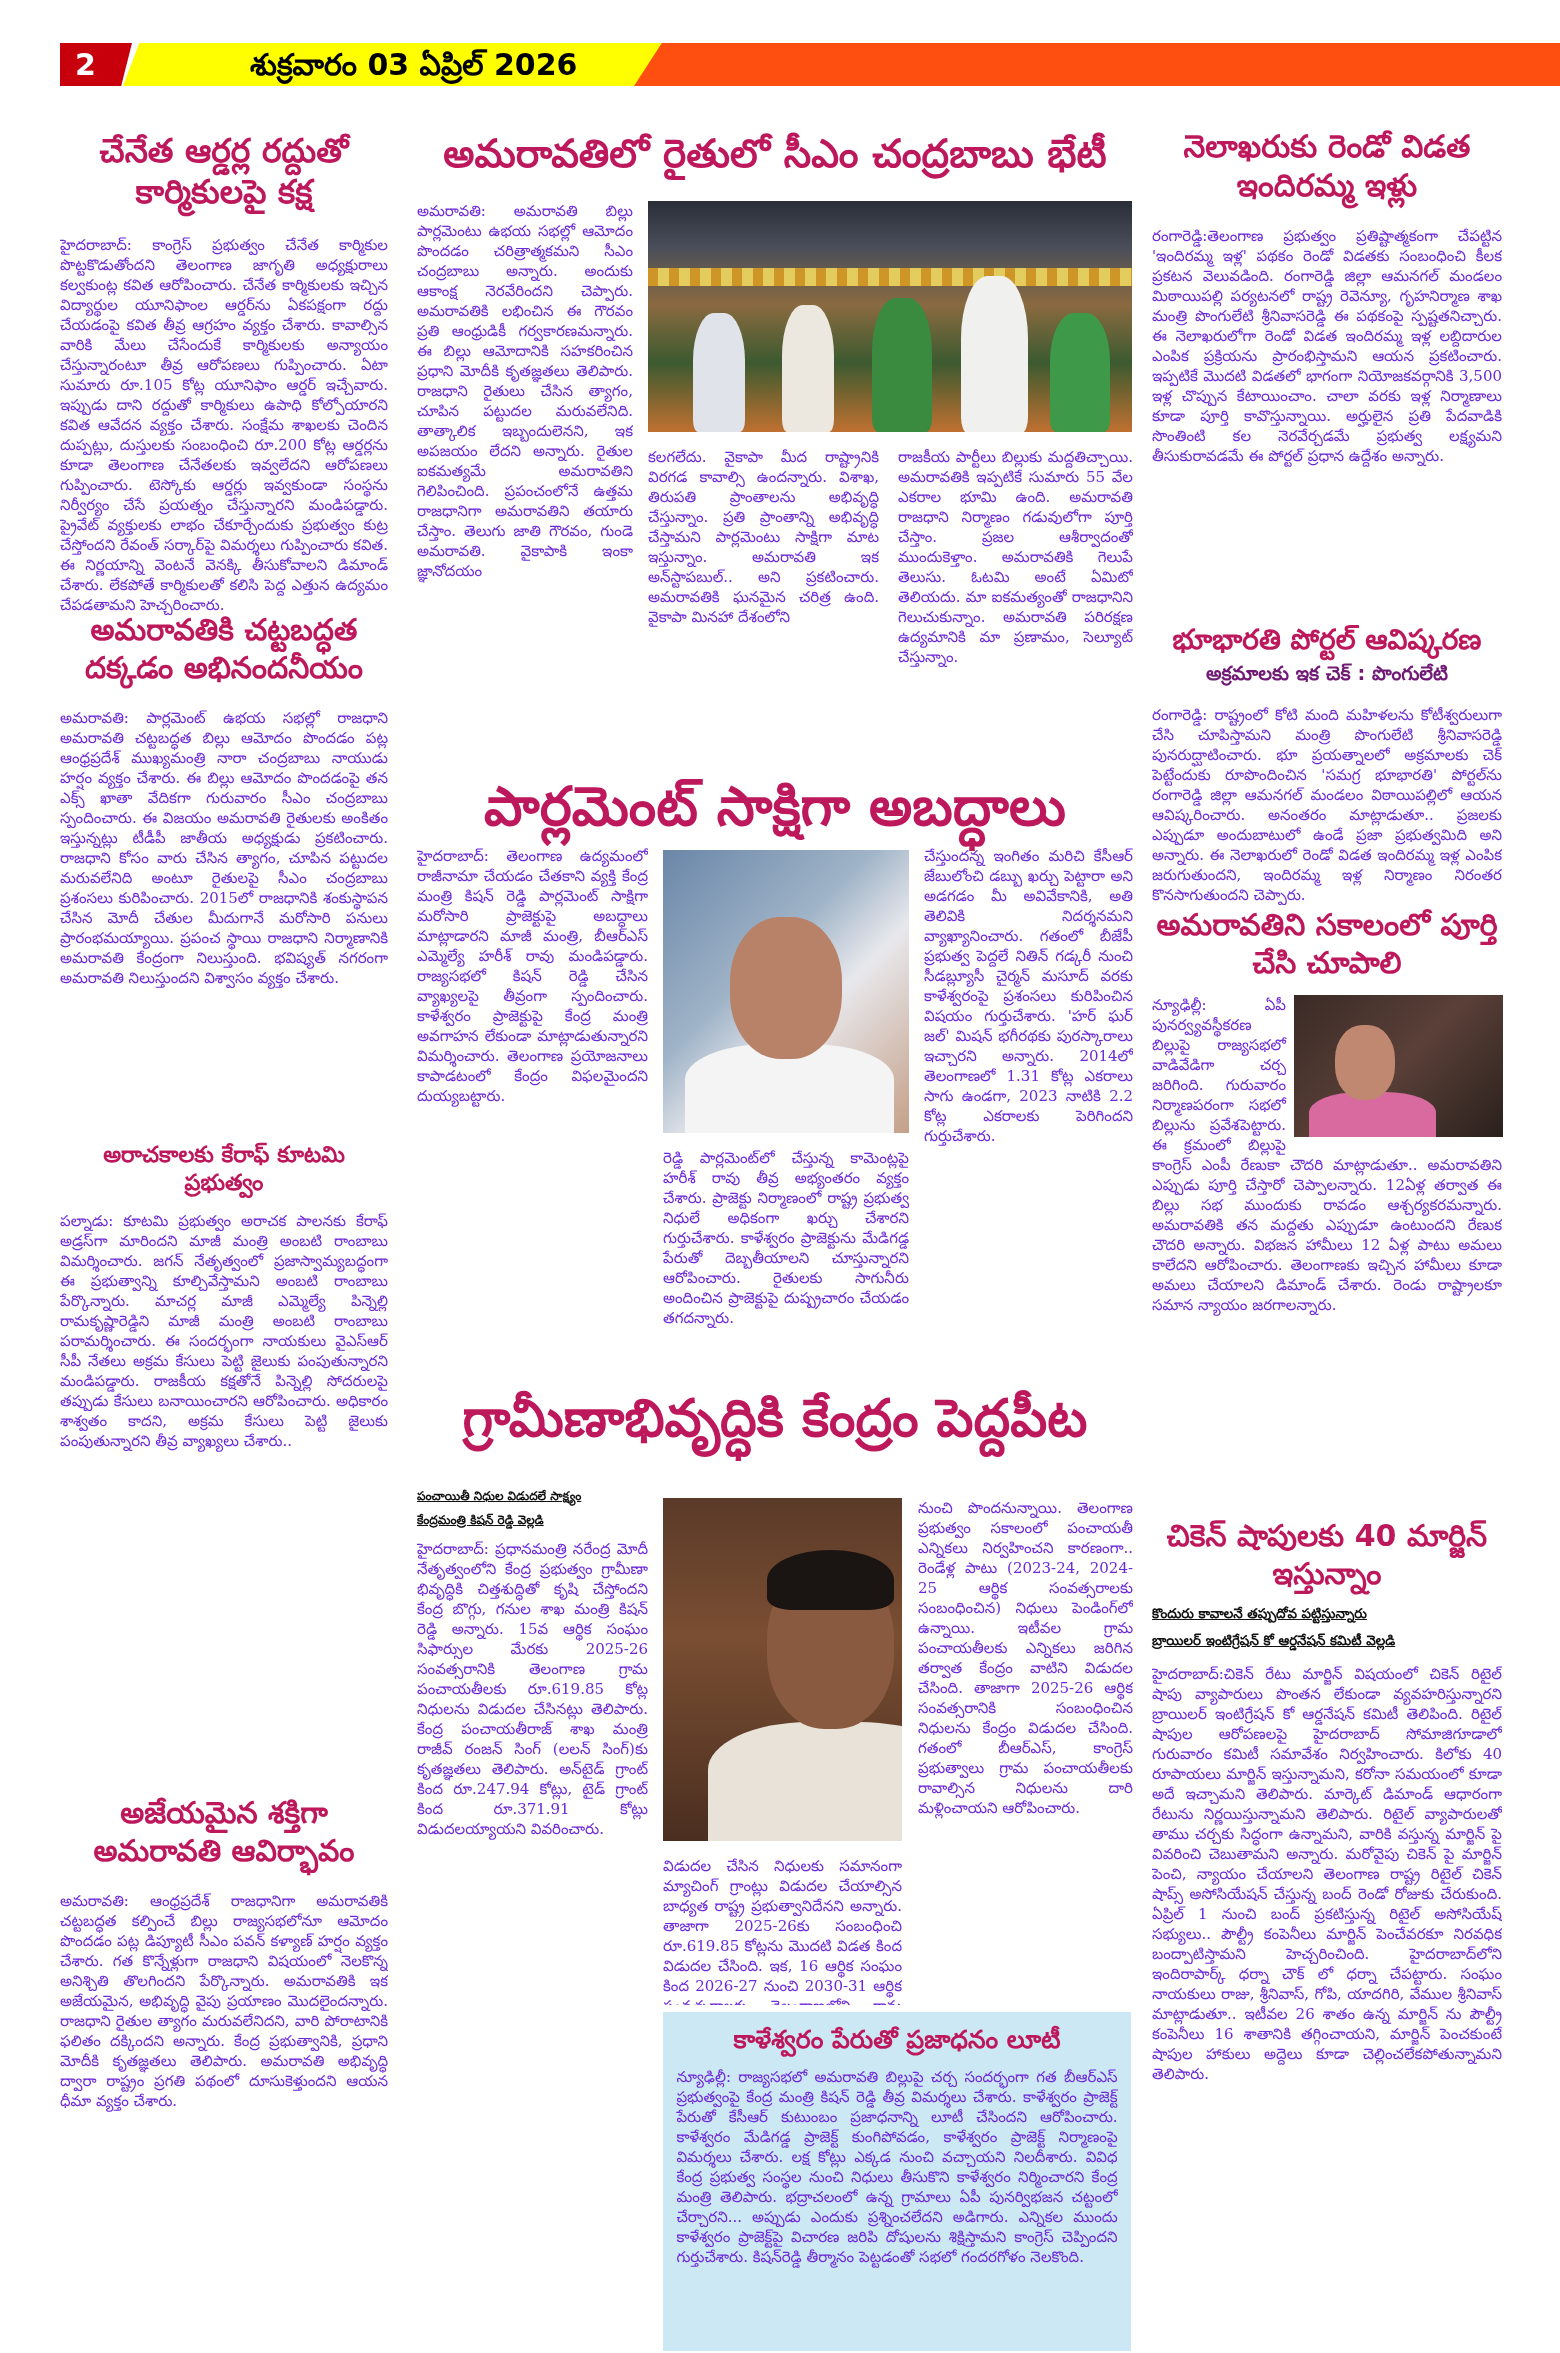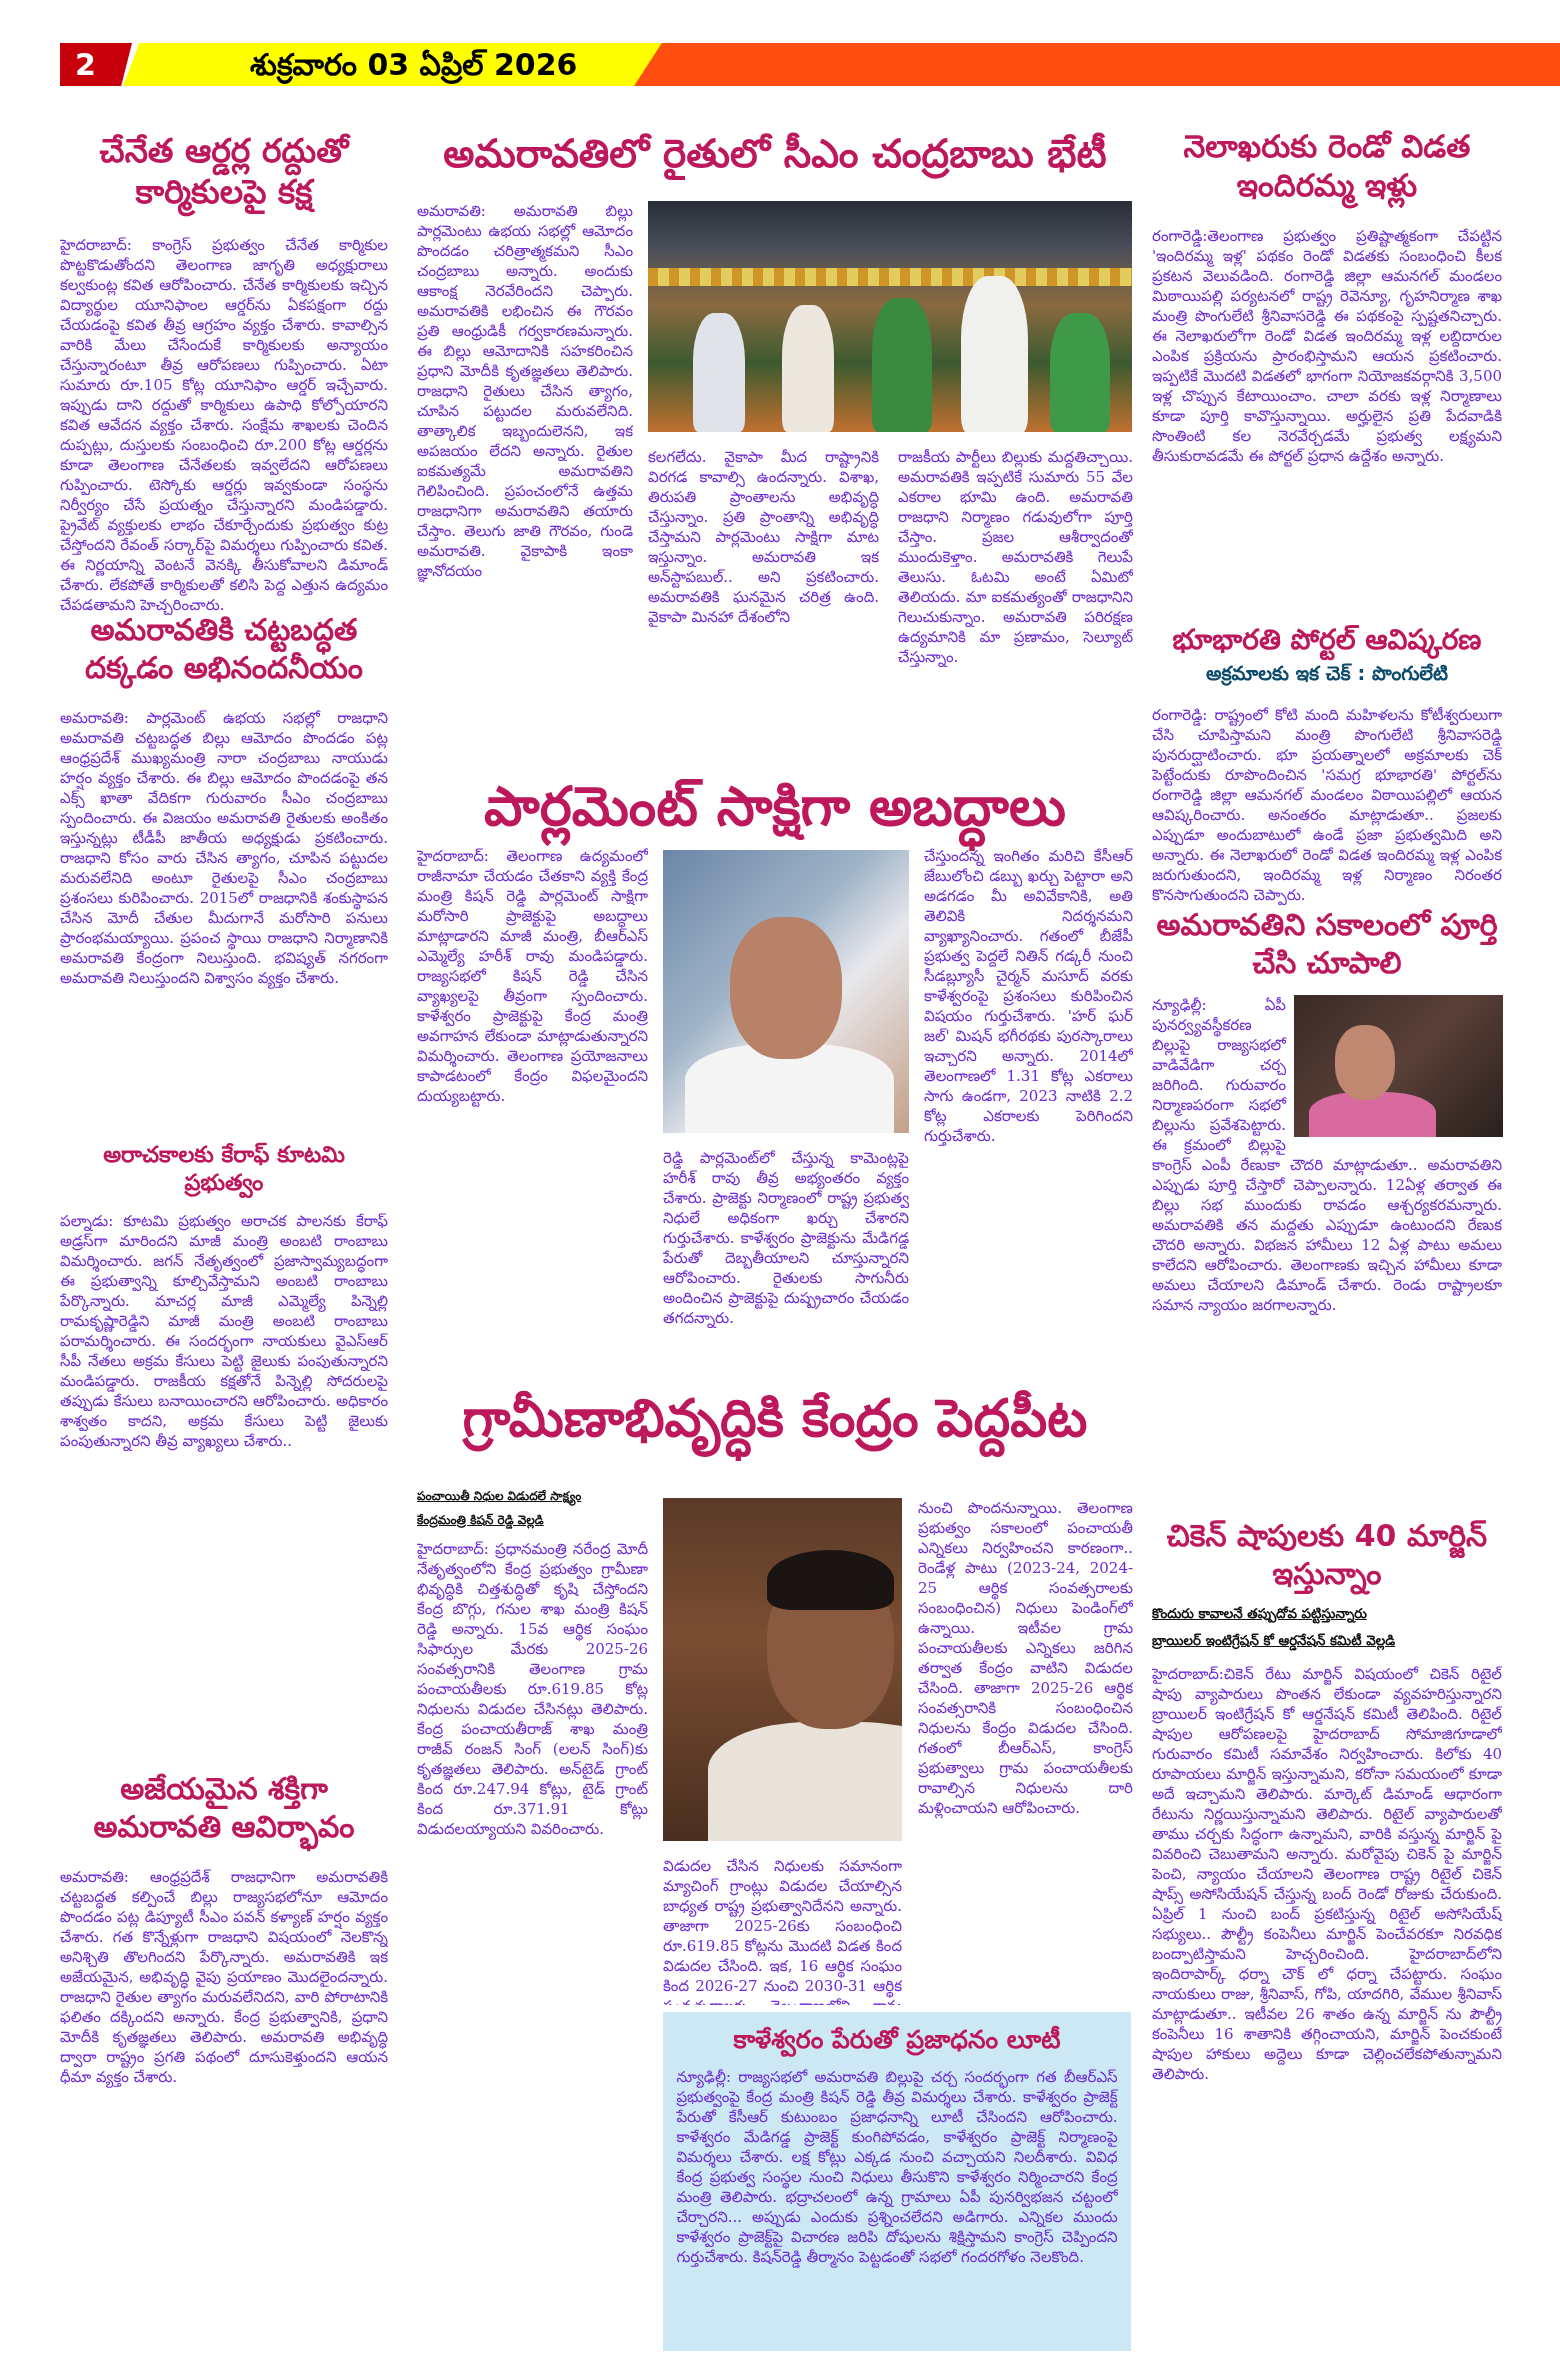--- a/index.html
+++ b/index.html
@@ -12,21 +12,21 @@
             font-size: 30px; padding-left: 15px; line-height: 43px; }
   .mh-date { position: absolute; left: 63px; top: 0; width: 544px; height: 43px; background: #ffff00;
              clip-path: polygon(3% 0, 100% 0, 97% 100%, 0 100%); font-weight: bold; font-size: 30px;
              padding-left: 127px; line-height: 43px; color: #000; }
   .mh-orange { position: absolute; left: 574px; top: 0; width: 927px; height: 43px; background: #ff4f10;
                clip-path: polygon(3% 0, 100% 0, 100% 100%, 0 100%); }
 
   .art { position: absolute; }
   .hl { font-family: "DejaVu Sans", sans-serif; font-weight: bold; text-align: center; color: #be185d; line-height: 1.25; }
   .body-text { font-family: "DejaVu Serif", serif; font-size: 15px; line-height: 20px; text-align: justify; color: #6d28d9; }
-  .sub-pink { color: #0c4a6e; font-weight: bold; text-align: center; font-size: 25px; }
+  .sub-pink { color: #701a75; font-weight: bold; text-align: center; font-size: 25px; }
   .sub-ul { font-weight: bold; text-align: left; text-decoration: underline; font-size: 15px; line-height: 27px; }
   .col { position: absolute; }
 
   .photo { position: absolute; overflow: hidden; }
   .ph-ritual { background: linear-gradient(180deg, #2a2e38 0%, #4a4e5a 20%, #8a6a40 45%, #3c5a30 70%, #c07030 100%); }
   .ph-ritual .band { position:absolute; left:0; right:0; top:67px; height:18px;
         background: repeating-linear-gradient(90deg,#e0a020 0 10.4px,#f8e060 10.4px 21px); opacity:.85; }
   .ph-ritual .p { position:absolute; border-radius: 40% 40% 10% 10%; }
   .ph-harish { background: linear-gradient(135deg, #6a86a8 0%, #a0b4c8 40%, #e8e8ec 60%, #c4a088 100%); }
   .ph-harish .face { position:absolute; left:67px; top:67px; width:112px; height:142px; border-radius:45%; background:#b88268; }
@@ -60,21 +60,21 @@
   <div class="hl" style="font-size:30px; padding:0 15px;">అమరావతికి చట్టబద్ధత దక్కడం అభినందనీయం</div>
   <div class="body-text" style="margin-top:22.4px; height:388px; overflow:hidden;">అమరావతి: పార్లమెంట్ ఉభయ సభల్లో రాజధాని అమరావతి చట్టబద్ధత బిల్లు ఆమోదం పొందడం పట్ల ఆంధ్రప్రదేశ్ ముఖ్యమంత్రి నారా చంద్రబాబు నాయుడు హర్షం వ్యక్తం చేశారు. ఈ బిల్లు ఆమోదం పొందడంపై తన ఎక్స్ ఖాతా వేదికగా గురువారం సీఎం చంద్రబాబు స్పందించారు. ఈ విజయం అమరావతి రైతులకు అంకితం ఇస్తున్నట్లు టీడీపీ జాతీయ అధ్యక్షుడు ప్రకటించారు. రాజధాని కోసం వారు చేసిన త్యాగం, చూపిన పట్టుదల మరువలేనిది అంటూ రైతులపై సీఎం చంద్రబాబు ప్రశంసలు కురిపించారు. 2015లో రాజధానికి శంకుస్థాపన చేసిన మోదీ చేతుల మీదుగానే మరోసారి పనులు ప్రారంభమయ్యాయి. ప్రపంచ స్థాయి రాజధాని నిర్మాణానికి అమరావతి కేంద్రంగా నిలుస్తుంది. భవిష్యత్ నగరంగా అమరావతి నిలుస్తుందని విశ్వాసం వ్యక్తం చేశారు.</div>
 </div>
 
 <div class="art" style="left:60px; top:1140px; width:328px;">
   <div class="hl" style="font-size:22.4px;">అరాచకాలకు కేరాఫ్ కూటమి ప్రభుత్వం</div>
   <div class="body-text" style="margin-top:15px; height:566px; overflow:hidden;">పల్నాడు: కూటమి ప్రభుత్వం అరాచక పాలనకు కేరాఫ్ అడ్రస్‌గా మారిందని మాజీ మంత్రి అంబటి రాంబాబు విమర్శించారు. జగన్ నేతృత్వంలో ప్రజాస్వామ్యబద్ధంగా ఈ ప్రభుత్వాన్ని కూల్చివేస్తామని అంబటి రాంబాబు పేర్కొన్నారు. మాచర్ల మాజీ ఎమ్మెల్యే పిన్నెల్లి రామకృష్ణారెడ్డిని మాజీ మంత్రి అంబటి రాంబాబు పరామర్శించారు. ఈ సందర్భంగా నాయకులు వైఎస్ఆర్ సీపీ నేతలు అక్రమ కేసులు పెట్టి జైలుకు పంపుతున్నారని మండిపడ్డారు. రాజకీయ కక్షతోనే పిన్నెల్లి సోదరులపై తప్పుడు కేసులు బనాయించారని ఆరోపించారు. అధికారం శాశ్వతం కాదని, అక్రమ కేసులు పెట్టి జైలుకు పంపుతున్నారని తీవ్ర వ్యాఖ్యలు చేశారు..</div>
 </div>
 
 <div class="art" style="left:60px; top:1770px; width:328px;">
-  <div class="hl" style="font-size:30px; padding:0 30px;">అజేయమైన శక్తిగా అమరావతి ఆవిర్భావం</div>
+  <div class="hl" style="font-size:30px; padding:0 30px;margin-top:24px;">అజేయమైన శక్తిగా అమరావతి ఆవిర్భావం</div>
   <div class="body-text" style="margin-top:22.4px; height:477px; overflow:hidden;">అమరావతి: ఆంధ్రప్రదేశ్ రాజధానిగా అమరావతికి చట్టబద్ధత కల్పించే బిల్లు రాజ్యసభలోనూ ఆమోదం పొందడం పట్ల డిప్యూటీ సీఎం పవన్ కళ్యాణ్ హర్షం వ్యక్తం చేశారు. గత కొన్నేళ్లుగా రాజధాని విషయంలో నెలకొన్న అనిశ్చితి తొలగిందని పేర్కొన్నారు. అమరావతికి ఇక అజేయమైన, అభివృద్ధి వైపు ప్రయాణం మొదలైందన్నారు. రాజధాని రైతుల త్యాగం మరువలేనిదని, వారి పోరాటానికి ఫలితం దక్కిందని అన్నారు. కేంద్ర ప్రభుత్వానికి, ప్రధాని మోదీకి కృతజ్ఞతలు తెలిపారు. అమరావతి అభివృద్ధి ద్వారా రాష్ట్రం ప్రగతి పథంలో దూసుకెళ్తుందని ఆయన ధీమా వ్యక్తం చేశారు.</div>
 </div>
 
 <div class="art" style="left:417px; top:130px; width:716px; height:596px;">
   <div class="hl" style="font-size:39px;">అమరావతిలో రైతులో సీఎం చంద్రబాబు భేటీ</div>
   <div class="col body-text" style="left:0; top:71px; width:216px; height:514px; overflow:hidden;">అమరావతి: అమరావతి బిల్లు పార్లమెంటు ఉభయ సభల్లో ఆమోదం పొందడం చరిత్రాత్మకమని సీఎం చంద్రబాబు అన్నారు. అందుకు ఆకాంక్ష నెరవేరిందని చెప్పారు. అమరావతికి లభించిన ఈ గౌరవం ప్రతి ఆంధ్రుడికీ గర్వకారణమన్నారు. ఈ బిల్లు ఆమోదానికి సహకరించిన ప్రధాని మోదీకి కృతజ్ఞతలు తెలిపారు. రాజధాని రైతులు చేసిన త్యాగం, చూపిన పట్టుదల మరువలేనిది. తాత్కాలిక ఇబ్బందులెనని, ఇక అపజయం లేదని అన్నారు. రైతుల ఐకమత్యమే అమరావతిని గెలిపించింది. ప్రపంచంలోనే ఉత్తమ రాజధానిగా అమరావతిని తయారు చేస్తాం. తెలుగు జాతి గౌరవం, గుండె అమరావతి. వైకాపాకి ఇంకా జ్ఞానోదయం</div>
   <div class="photo ph-ritual" style="left:231px; top:71px; width:484px; height:231px;">
     <div class="band"></div>
     <div class="p" style="left:45px; top:112px; width:52px; height:119px; background:#e0e4ea;"></div>
     <div class="p" style="left:134px; top:104px; width:52px; height:127px; background:#ece8e0;"></div>

